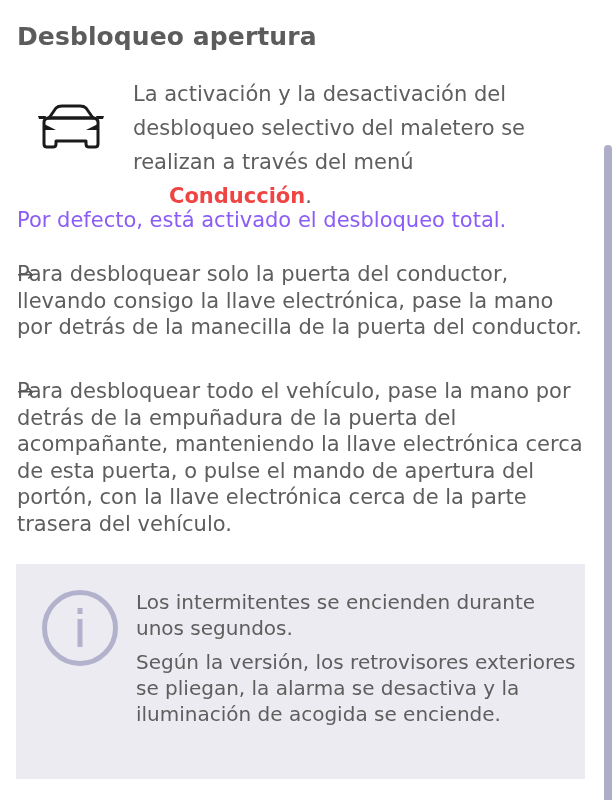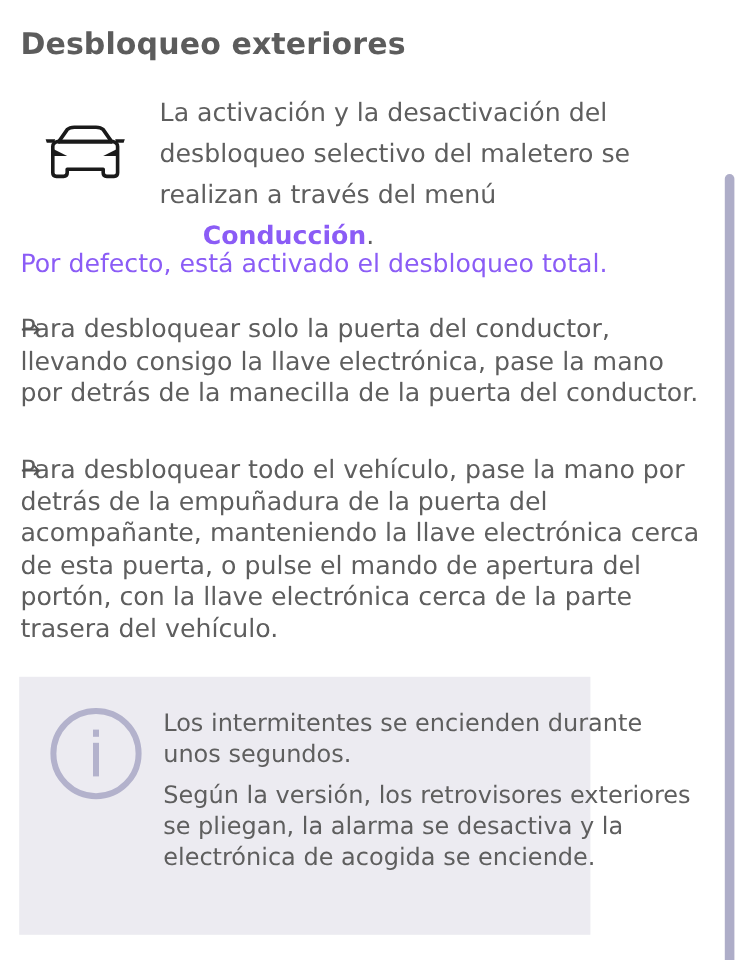--- a/index.html
+++ b/index.html
@@ -39,21 +39,21 @@
     }
     .intro-text {
       position: absolute;
       left: 133px;
       top: 77px;
       width: 450px;
       font-size: 21px;
       line-height: 34px;
       color: #5e5e5e;
     }
-    .intro-text b { color: #8b5cf6; margin-left: 36px; }
+    .intro-text b { color: #ef4444; margin-left: 36px; }
     .default-text {
       position: absolute;
       left: 17px;
       top: 206px;
       font-size: 21px;
       line-height: 28px;
       color: #8b5cf6;
       white-space: nowrap;
     }
     .bullet {
@@ -74,21 +74,21 @@
     }
     .bullet .btext {
       display: block;
     }
     .bullet-1 { top: 261px; }
     .bullet-2 { top: 378px; }
     .note-box {
       position: absolute;
       left: 16px;
       top: 564px;
-      width: 476px;
+      width: 569px;
       height: 215px;
       background: #ecebf1;
     }
     .info-icon {
       position: absolute;
       left: 24px;
       top: 24px;
       width: 80px;
       height: 80px;
     }
@@ -112,21 +112,21 @@
       height: 655px;
       background: #aeadc8;
       border-radius: 4px 4px 0 0;
     }
   </style>
 </head>
 <body>
 
 <div class="page">
 
-  <div class="title">Desbloqueo exteriores</div>
+  <div class="title">Desbloqueo apertura</div>
 
   <svg class="car-icon" viewBox="0 0 70 48" xmlns="http://www.w3.org/2000/svg">
     <g fill="none" stroke="#1a1a1a" stroke-width="3" stroke-linejoin="round" stroke-linecap="round">
 
       <path d="M13 14 L20 4 Q22 2 26 2 L44 2 Q48 2 50 4 L57 14"></path>
 
       <path d="M8 18 L8 40 Q8 43 11 43 L17 43 Q20 43 20 40 L20 37 L50 37 L50 40 Q50 43 53 43 L59 43 Q62 43 62 40 L62 18 Q62 15 58 14 L12 14 Q8 15 8 18 Z"></path>
 
       <path d="M13 14 L57 14"></path>
     </g>
@@ -153,19 +153,19 @@
   </div>
 
   <div class="note-box">
     <svg class="info-icon" viewBox="0 0 80 80" xmlns="http://www.w3.org/2000/svg">
       <circle cx="40" cy="40" r="35.5" fill="none" stroke="#b3b2cc" stroke-width="5"></circle>
       <rect x="37.5" y="20" width="5" height="6" fill="#b3b2cc"></rect>
       <rect x="37.5" y="31" width="5" height="28" fill="#b3b2cc"></rect>
     </svg>
     <div class="note-text">
       <p>Los intermitentes se encienden durante unos segundos.</p>
-      <p>Según la versión, los retrovisores exteriores se pliegan, la alarma se desactiva y la electrónica de acogida se enciende.</p>
+      <p>Según la versión, los retrovisores exteriores se pliegan, la alarma se desactiva y la iluminación de acogida se enciende.</p>
     </div>
   </div>
 
   <div class="scrollbar"></div>
 
 </div>
 
 </body></html>

